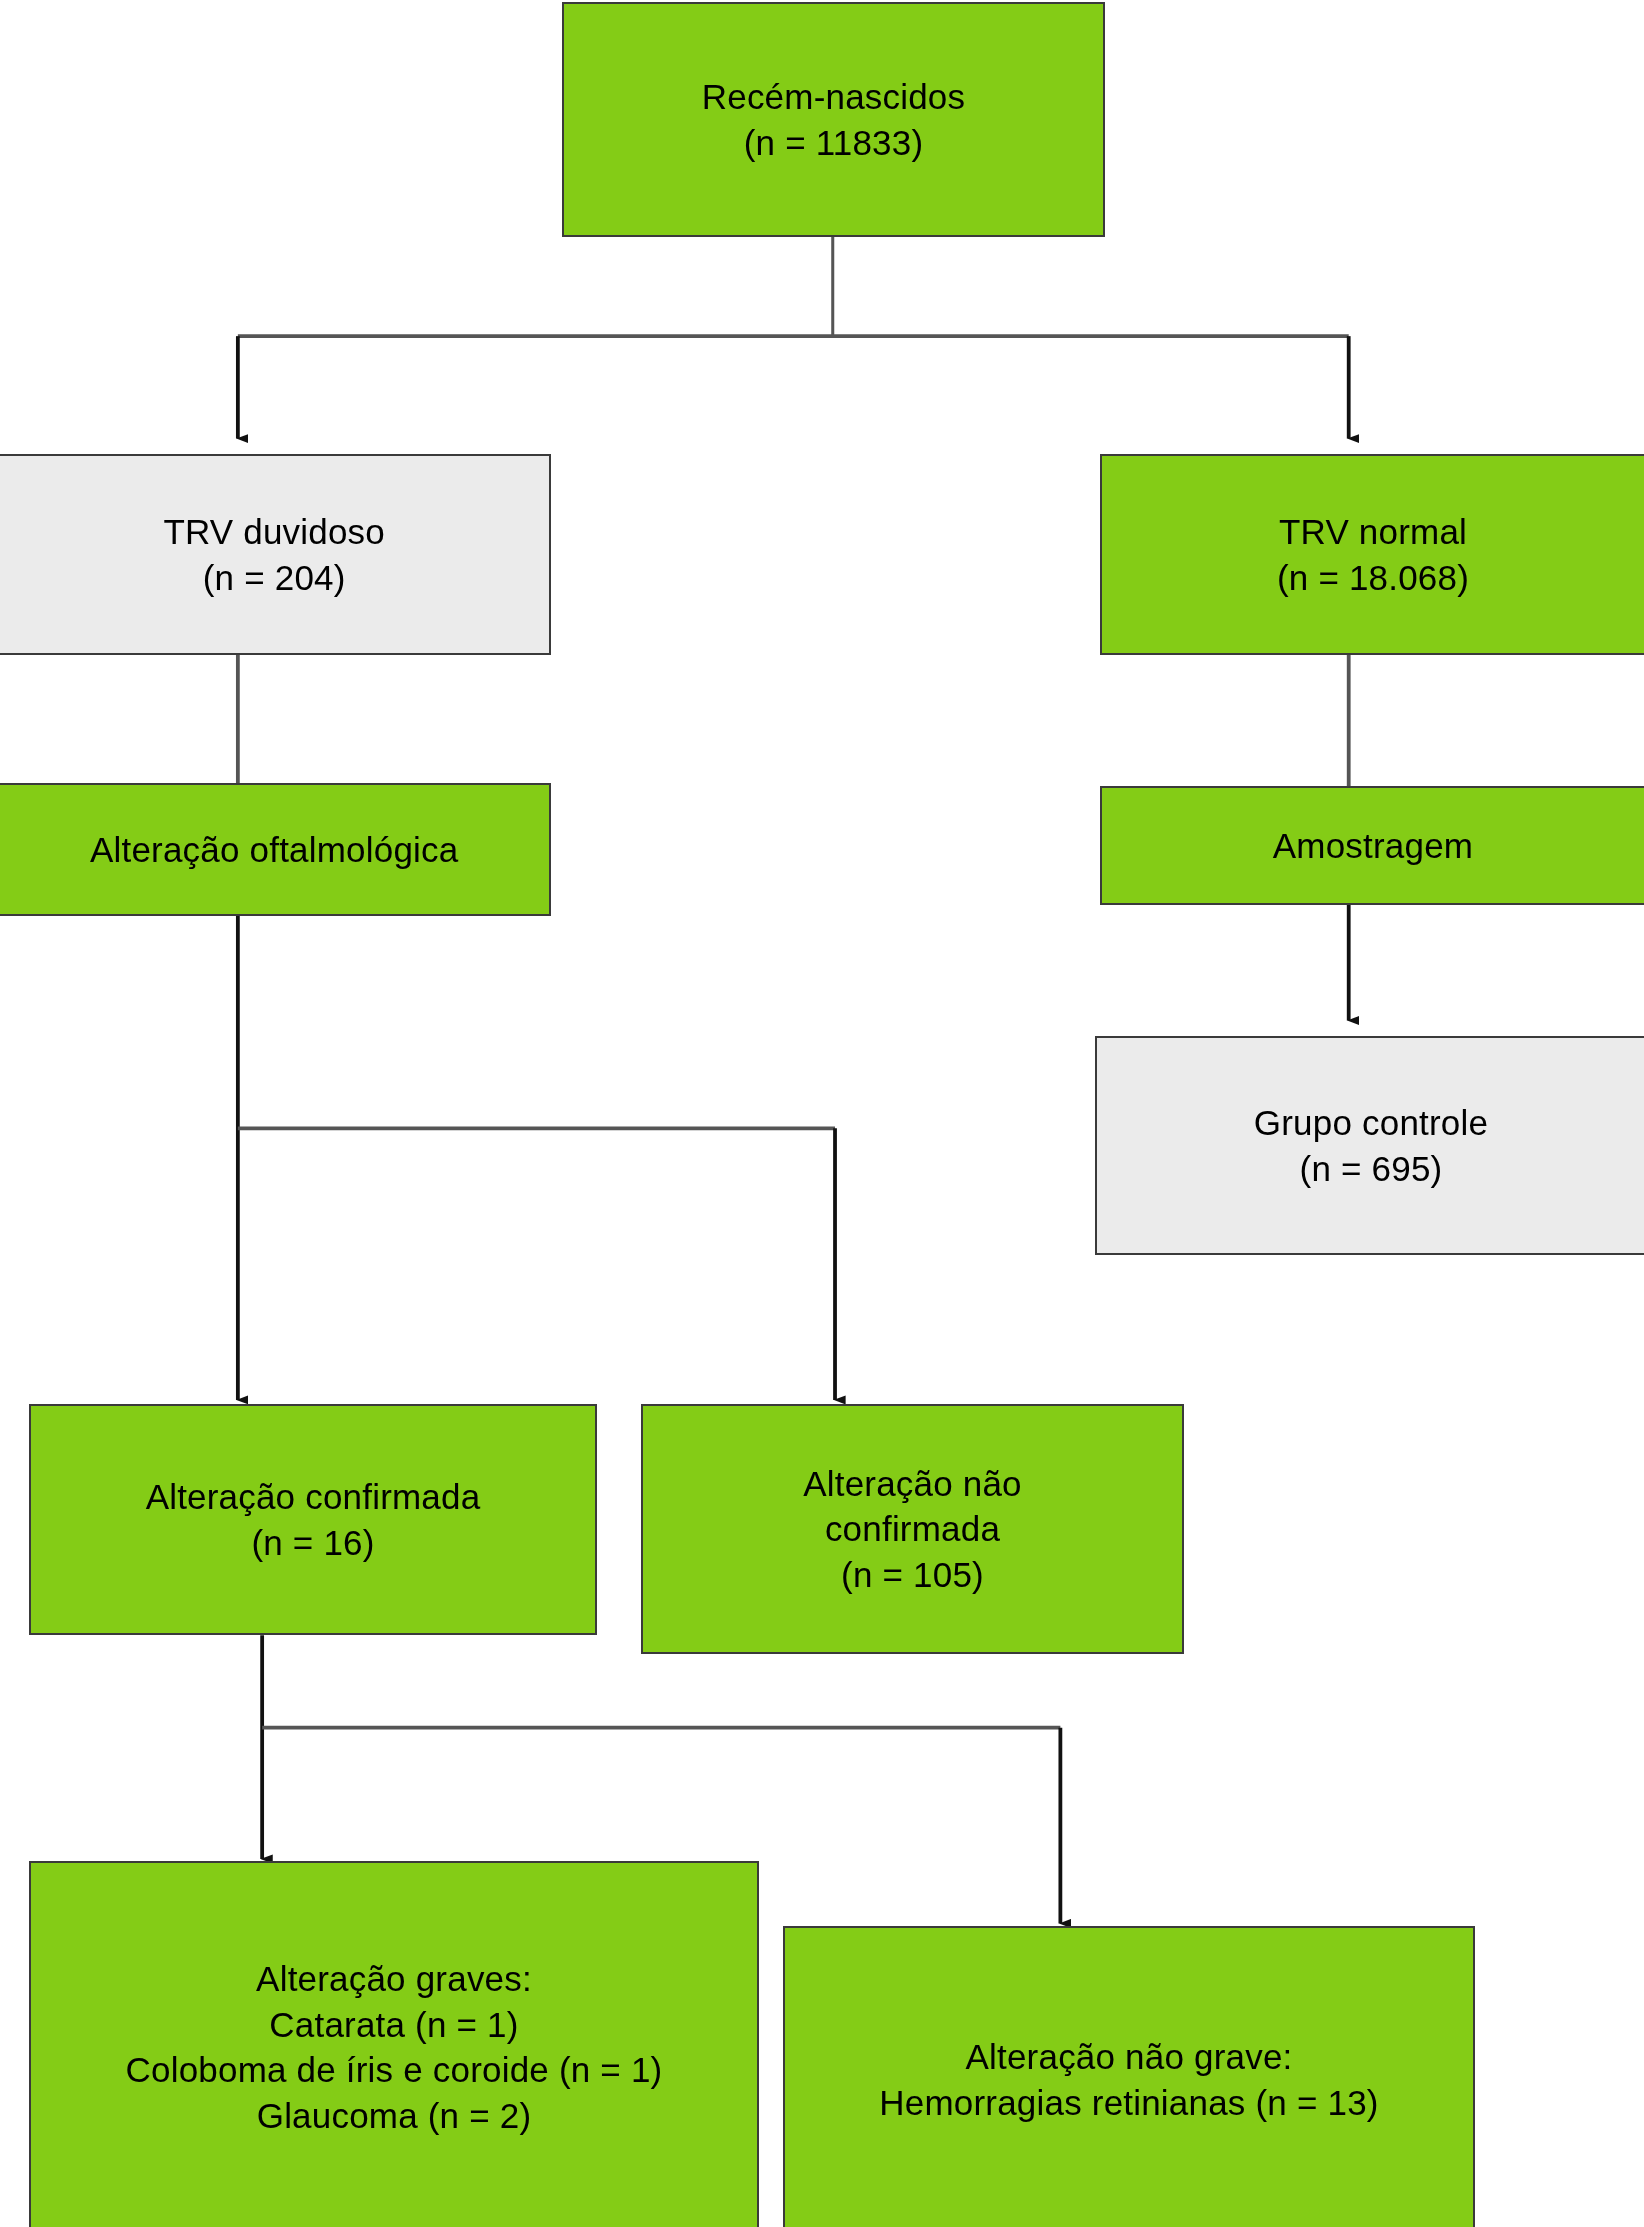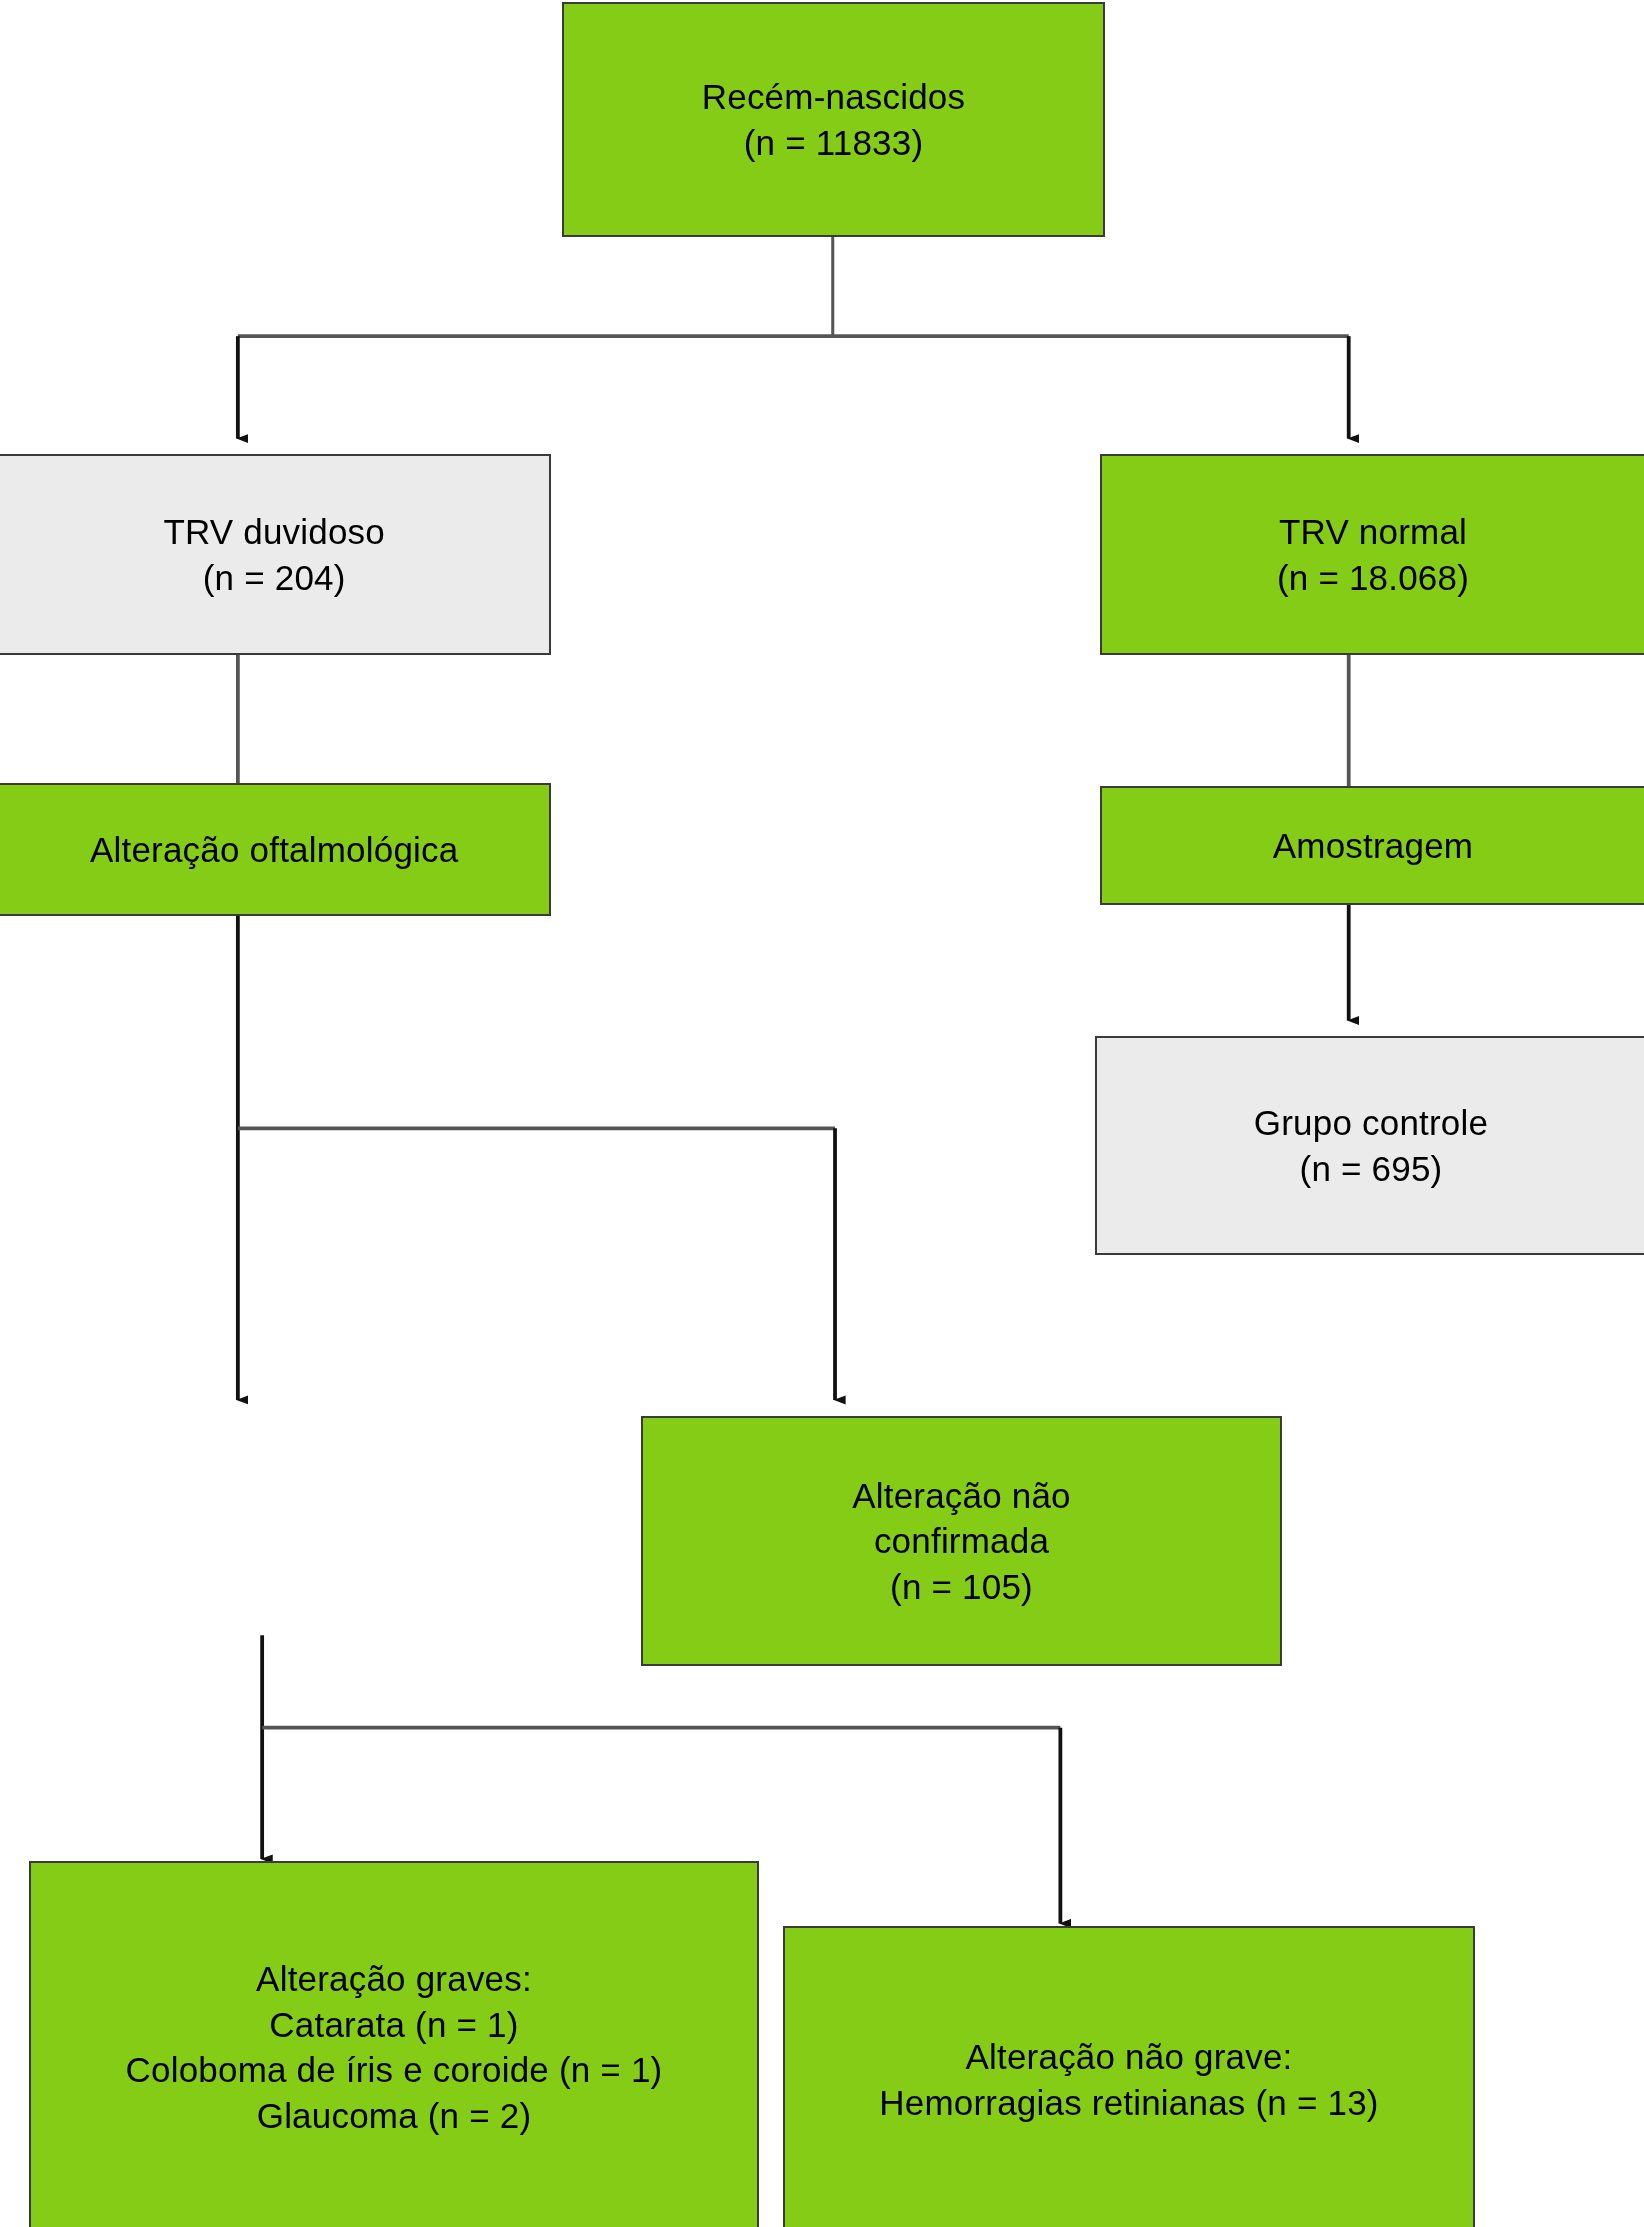--- a/index.html
+++ b/index.html
@@ -112,22 +112,26 @@
 
   <div class="node-box" style="left:1100px; top:786px; width:546px; height:119px;">
     <span class="node-text">Amostragem</span>
   </div>
 
   <div class="node-box shaded" style="left:1095px; top:1036px; width:552px; height:219px;">
     <span class="node-text">Grupo controle
 (n = 695)</span>
   </div>
 
+  <div class="node-box" style="left:29px; top:1404px; width:568px; height:231px;">
+    <span class="node-text">Alteração confirmada
+(n = 16)</span>
+  </div>
 
-  <div class="node-box" style="left:641px; top:1404px; width:641px; height:250px;margin-top:12px;">
+  <div class="node-box" style="left:641px; top:1404px; width:543px; height:250px;">
     <span class="node-text">Alteração não
 confirmada
 (n = 105)</span>
   </div>
 
   <div class="node-box" style="left:29px; top:1861px; width:730px; height:372px;">
     <span class="node-text">Alteração graves:
 Catarata (n = 1)
 Coloboma de íris e coroide (n = 1)
 Glaucoma (n = 2)</span>

